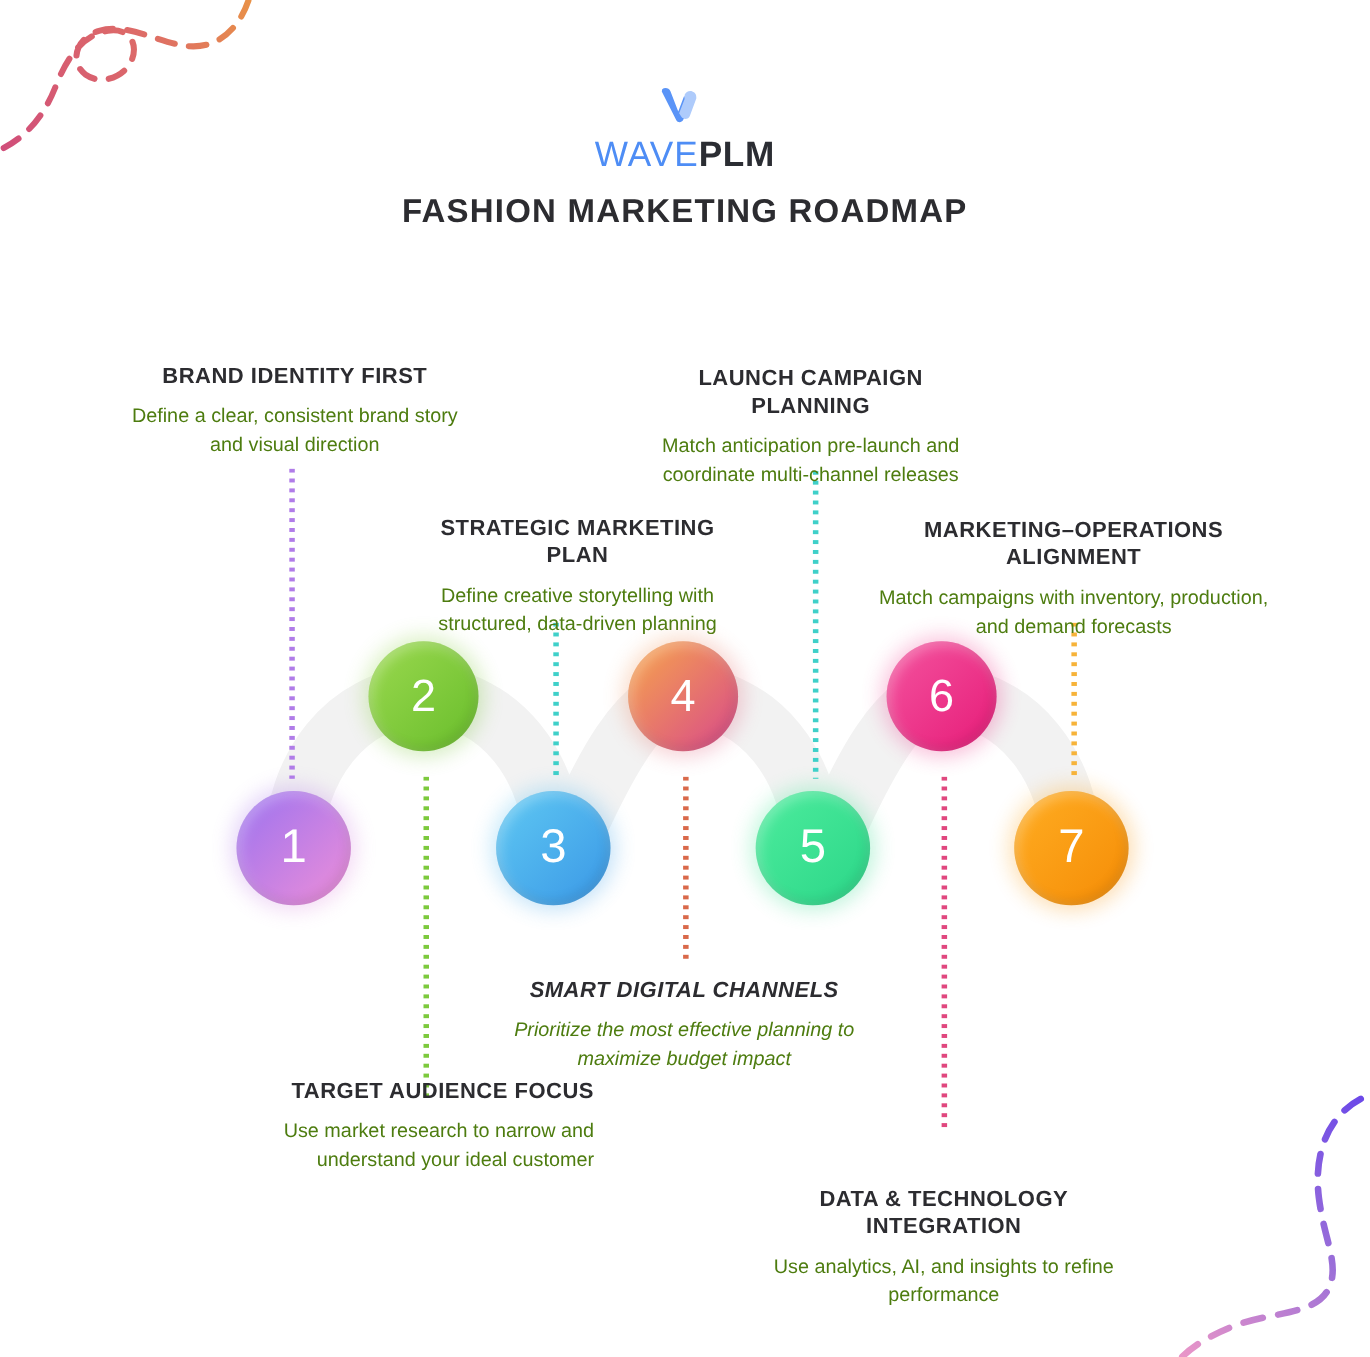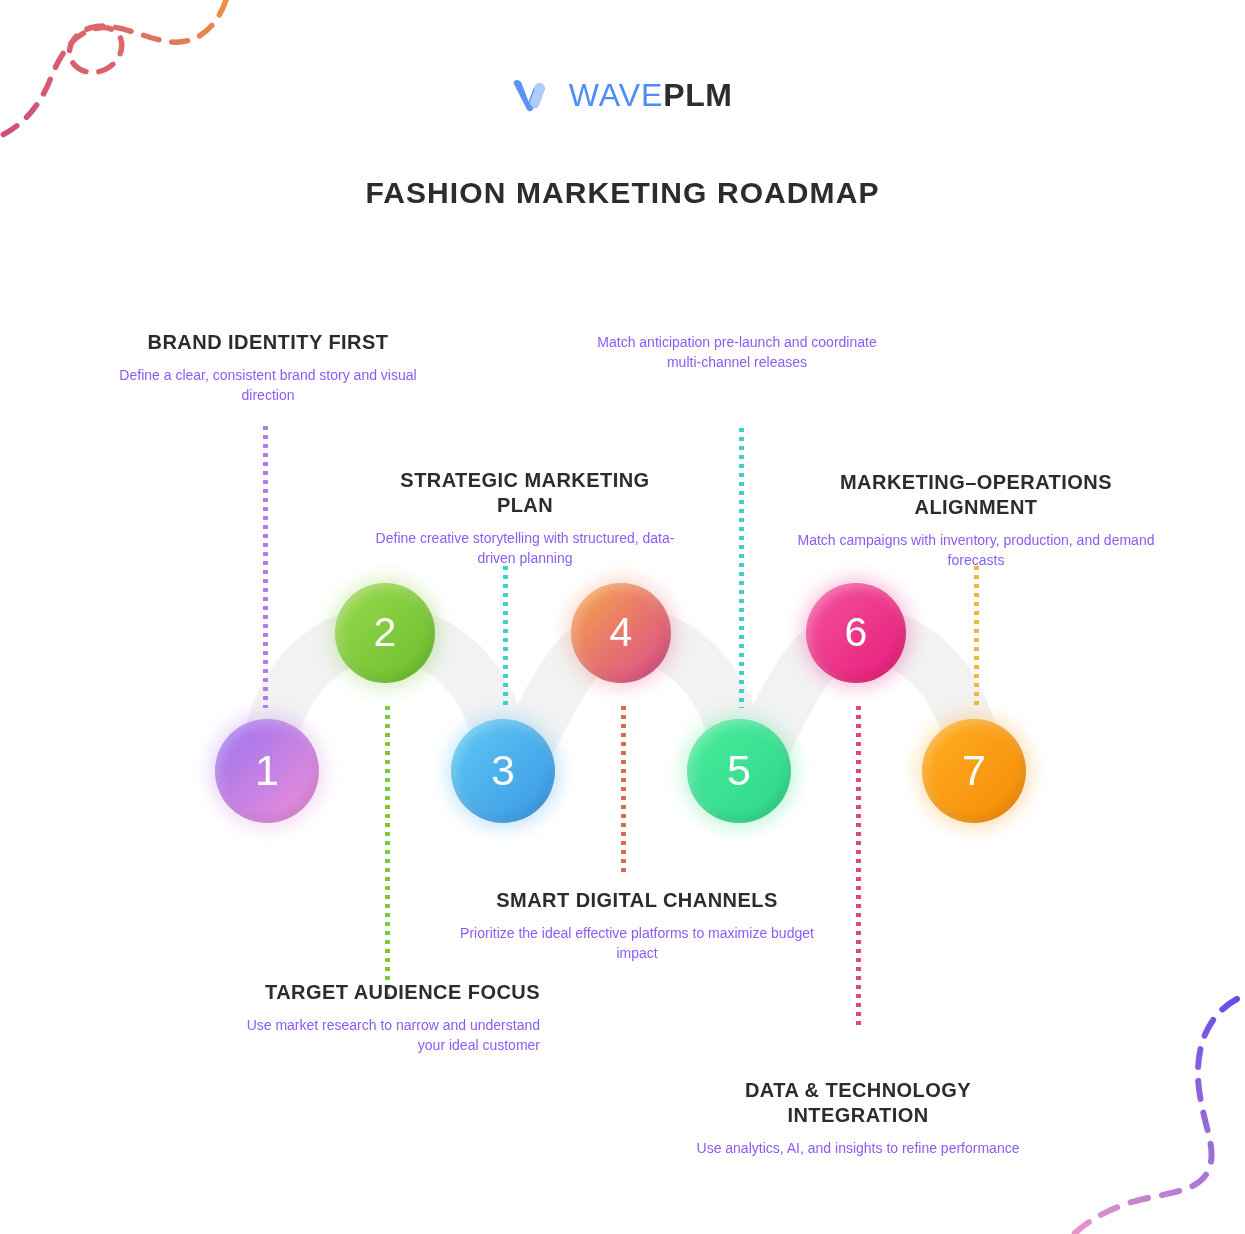--- a/index.html
+++ b/index.html
@@ -33,20 +33,21 @@
   
   #brand {
     position: absolute;
     left: 0;
     right: 0;
     top: 78px;
     display: flex;
     align-items: center;
     justify-content: center;
     gap: 12px;
+    flex-direction: column;
   }
   #brand-mark { display: block; }
   #brand-word {
     font-size: 32px;
     letter-spacing: 0.3px;
     font-weight: 700;
     line-height: 1;
     white-space: nowrap;
   }
   #brand-word .w1 { color: #4e8df5; font-weight: 400; letter-spacing: 1px; }
@@ -110,23 +111,23 @@
   }
   .step-title {
     font-size: 20px;
     font-weight: 700;
     letter-spacing: 0.45px;
     color: #2c2c30;
     line-height: 1.25;
     margin: 0 0 10px 0;
   }
   .step-desc {
-    font-size: 14px;
+    font-size: 18px;
     font-weight: 400;
-    color: #8b5cf6;
+    color: #4d7c0f;
     line-height: 1.45;
     margin: 0;
   }
 </style>
 </head>
 <body>
 
 <div id="canvas">
 
   <svg class="corner-deco" id="deco-top-left" width="290" height="175" viewBox="0 0 290 175" fill="none">
@@ -212,30 +213,31 @@
       </div>
       <div class="step-text" style="left: 350px; top: 468px; width: 310px; margin-left: 20px;">
         <p class="step-title">STRATEGIC MARKETING PLAN</p>
         <p class="step-desc">Define creative storytelling with structured, data-driven planning</p>
       </div>
       <div class="connector" style="left: 621px; top: 706px; height: 170px; background-image: linear-gradient(rgb(217, 105, 74) 0px, rgb(217, 105, 74) 4px, rgba(0, 0, 0, 0) 4px, rgba(0, 0, 0, 0) 9px);"></div>
       <div class="glow" style="left: 566px; top: 578px; width: 110px; height: 110px; background: linear-gradient(135deg, rgb(247, 167, 74), rgb(216, 72, 140));"></div>
       <div class="step-node up" style="left: 571px; top: 583px; background: linear-gradient(135deg, rgb(247, 167, 74) 0%, rgb(216, 72, 140) 100%); box-shadow: rgba(0, 0, 0, 0.1) -3px -4px 10px inset, rgba(255, 255, 255, 0.3) 3px 4px 12px inset;">
         <span class="step-num">4</span>
       </div>
-      <div class="step-text" style="left: 452px; top: 888px; width: 370px;">
+      <div class="step-text" style="left: 437px; top: 888px; width: 370px; font-style: italic;">
         <p class="step-title">SMART DIGITAL CHANNELS</p>
-        <p class="step-desc">Prioritize the ideal effective platforms to maximize budget impact</p>
+        <p class="step-desc">Prioritize the most effective planning to maximize budget impact</p>
       </div>
       <div class="connector" style="left: 739px; top: 428px; height: 280px; background-image: linear-gradient(rgb(63, 208, 201) 0px, rgb(63, 208, 201) 4px, rgba(0, 0, 0, 0) 4px, rgba(0, 0, 0, 0) 9px);"></div>
       <div class="glow" style="left: 682px; top: 714px; width: 114px; height: 114px; background: linear-gradient(135deg, rgb(77, 236, 157), rgb(43, 214, 136));"></div>
       <div class="step-node down" style="left: 687px; top: 719px; background: linear-gradient(135deg, rgb(77, 236, 157) 0%, rgb(43, 214, 136) 100%); box-shadow: rgba(0, 0, 0, 0.1) -3px -4px 10px inset, rgba(255, 255, 255, 0.3) 3px 4px 12px inset;">
         <span class="step-num">5</span>
       </div>
       <div class="step-text" style="left: 582px; top: 332px; width: 310px;">
+        <p class="step-title">LAUNCH CAMPAIGN PLANNING</p>
         <p class="step-desc">Match anticipation pre-launch and coordinate multi-channel releases</p>
       </div>
       <div class="connector" style="left: 856px; top: 706px; height: 320px; background-image: linear-gradient(rgb(224, 71, 126) 0px, rgb(224, 71, 126) 4px, rgba(0, 0, 0, 0) 4px, rgba(0, 0, 0, 0) 9px);"></div>
       <div class="glow" style="left: 801px; top: 578px; width: 110px; height: 110px; background: linear-gradient(135deg, rgb(244, 84, 159), rgb(230, 27, 120));"></div>
       <div class="step-node up" style="left: 806px; top: 583px; background: linear-gradient(135deg, rgb(244, 84, 159) 0%, rgb(230, 27, 120) 100%); box-shadow: rgba(0, 0, 0, 0.1) -3px -4px 10px inset, rgba(255, 255, 255, 0.3) 3px 4px 12px inset;">
         <span class="step-num">6</span>
       </div>
       <div class="step-text" style="left: 680px; top: 1034px; width: 356px; margin-top: 44px;">
         <p class="step-title">DATA &amp; TECHNOLOGY INTEGRATION</p>
         <p class="step-desc">Use analytics, AI, and insights to refine performance</p>

